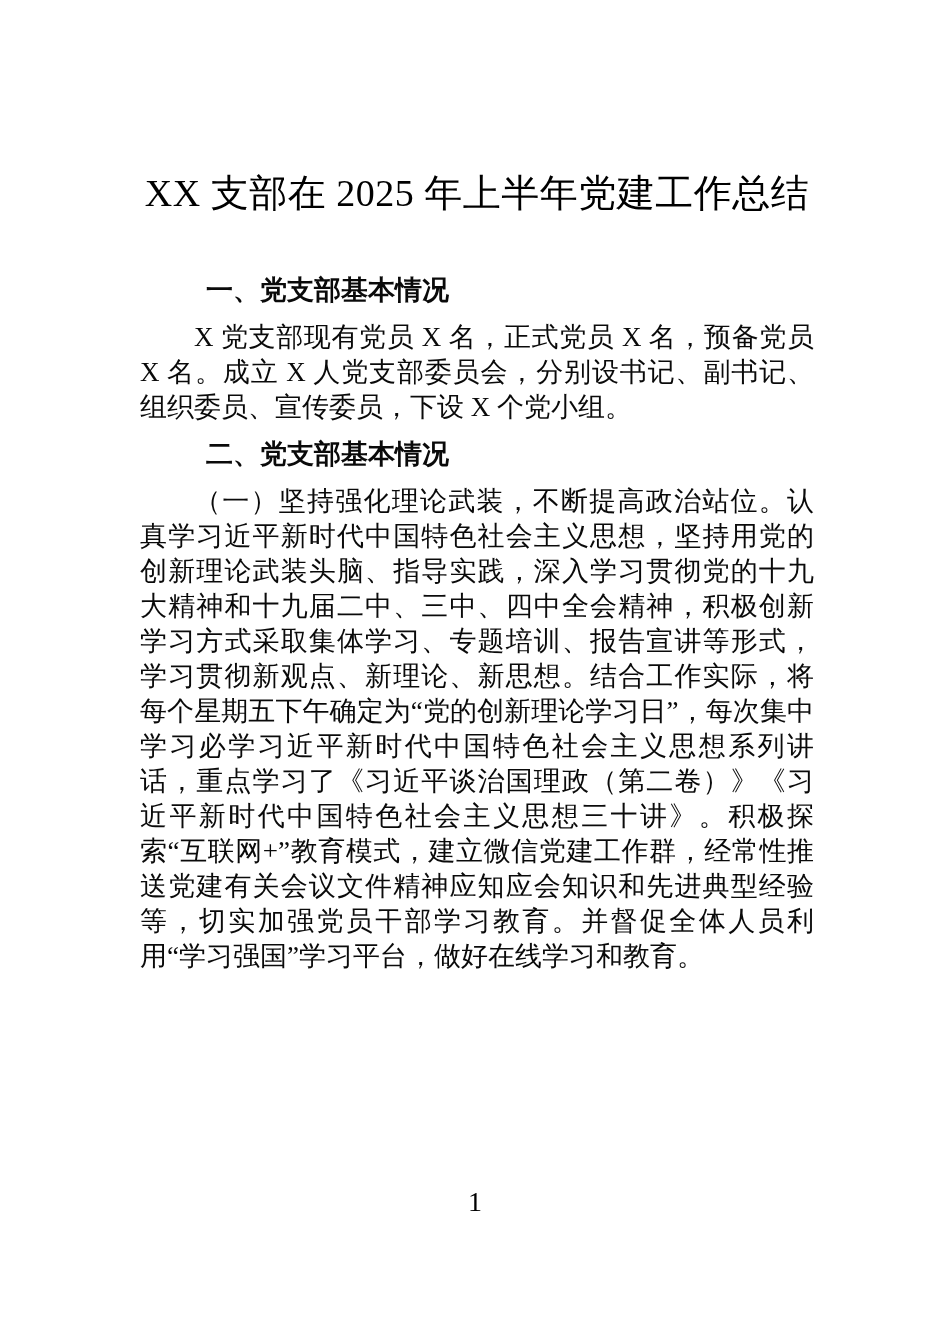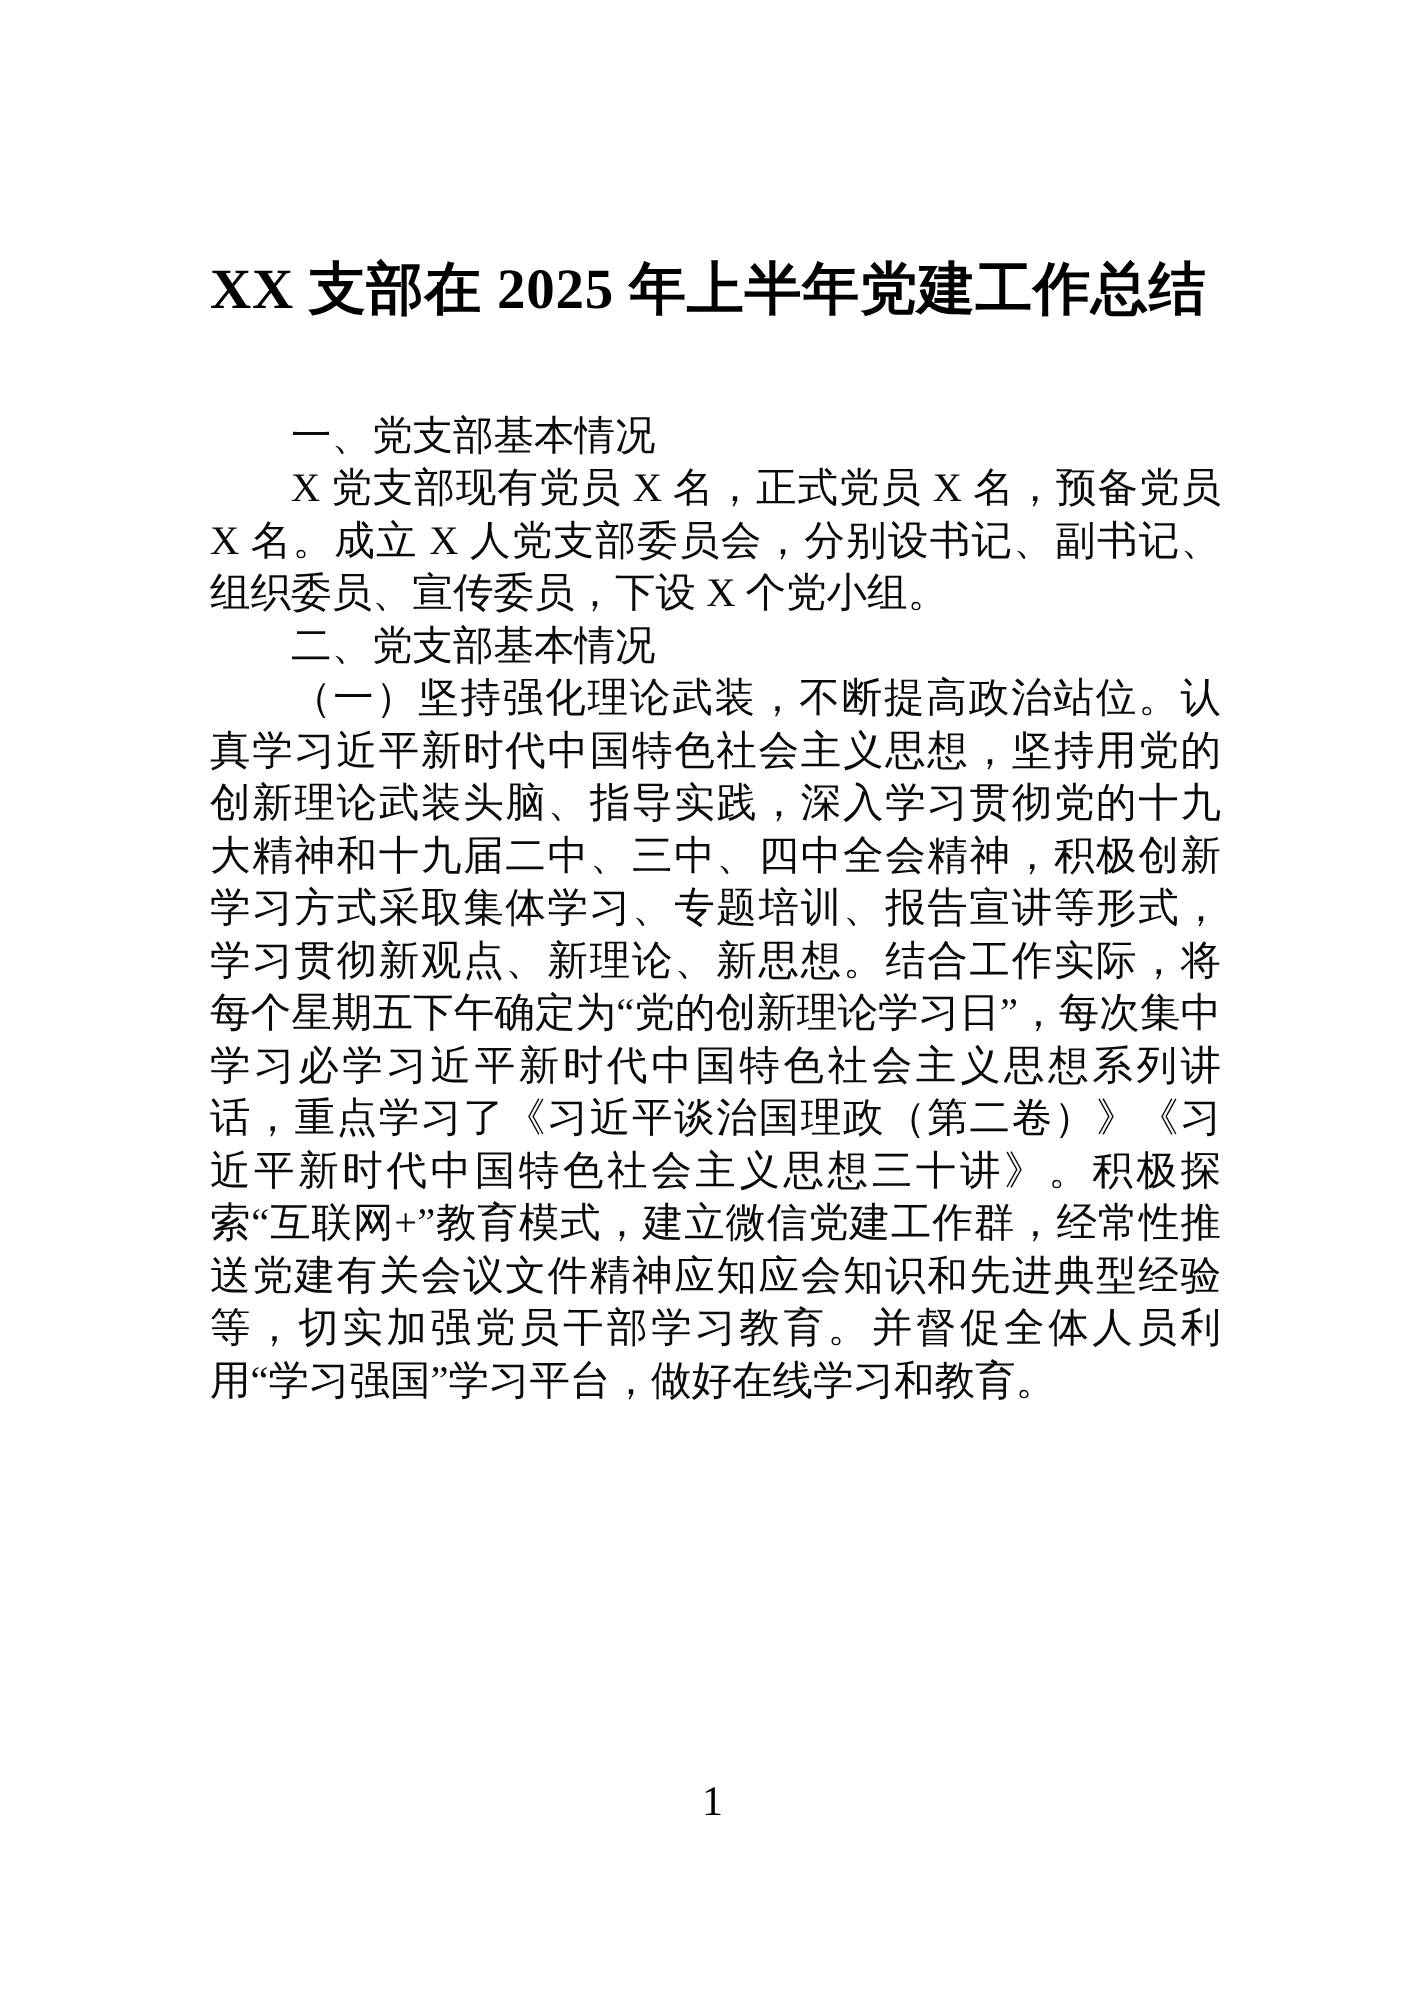--- a/index.html
+++ b/index.html
@@ -14,39 +14,40 @@
     font-family: "Liberation Serif", "DejaVu Serif", serif;
     position: relative;
     overflow: hidden;
   }
   .doc-content {
     padding: 170px 136px 0 140px;
   }
   .doc-title {
     font-size: 38px;
     line-height: 46px;
-    font-weight: 700;
+    font-weight: 400;
+    text-align: center;
     margin: 0 0 57px 0;
     letter-spacing: 0.5px;
     white-space: nowrap;
   }
   .doc-para {
     font-size: 27px;
     line-height: 35px;
     margin: 0;
     text-align: justify;
     text-indent: 2em;
     color: #0a0a0a;
   }
   .doc-heading {
     font-size: 27px;
     line-height: 35px;
-    margin: 0;
+    margin: 12px;
     text-indent: 2em;
-    font-weight: 400;
+    font-weight: 700;
     color: #0a0a0a;
   }
   .page-footer {
     position: absolute;
     top: 1186px;
     left: 0;
     width: 100%;
     text-align: center;
     font-size: 28px;
     line-height: 32px;

